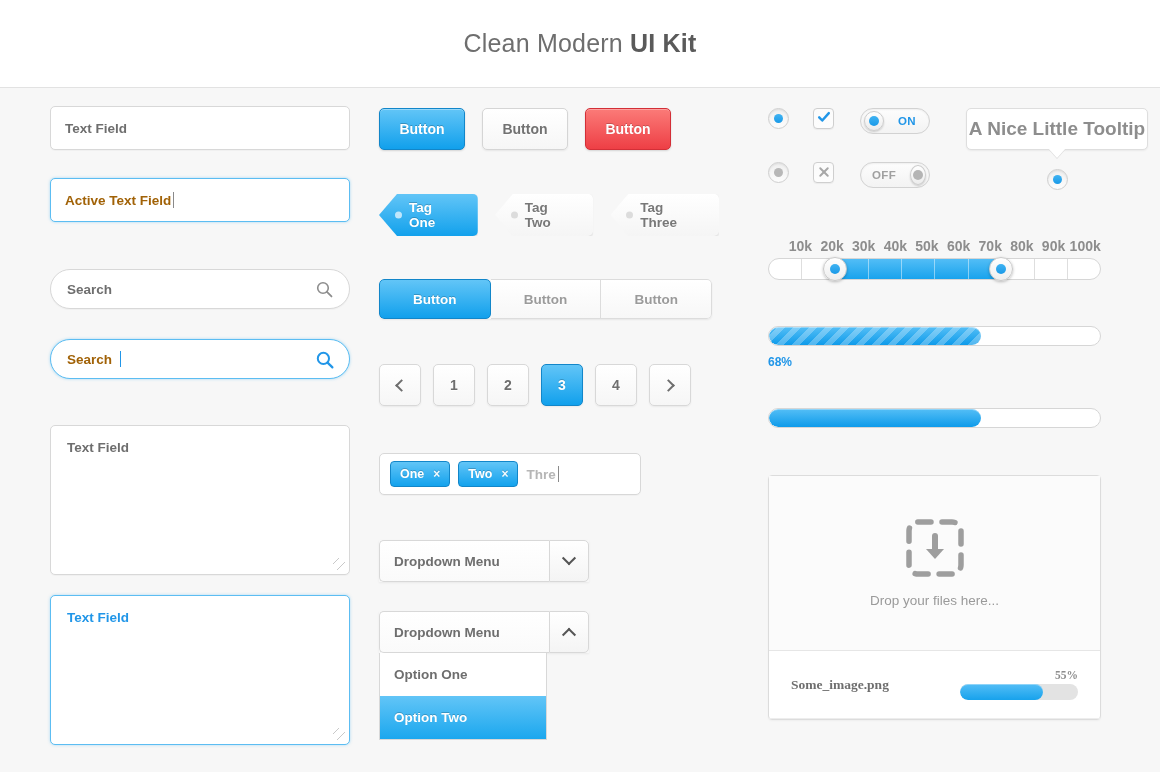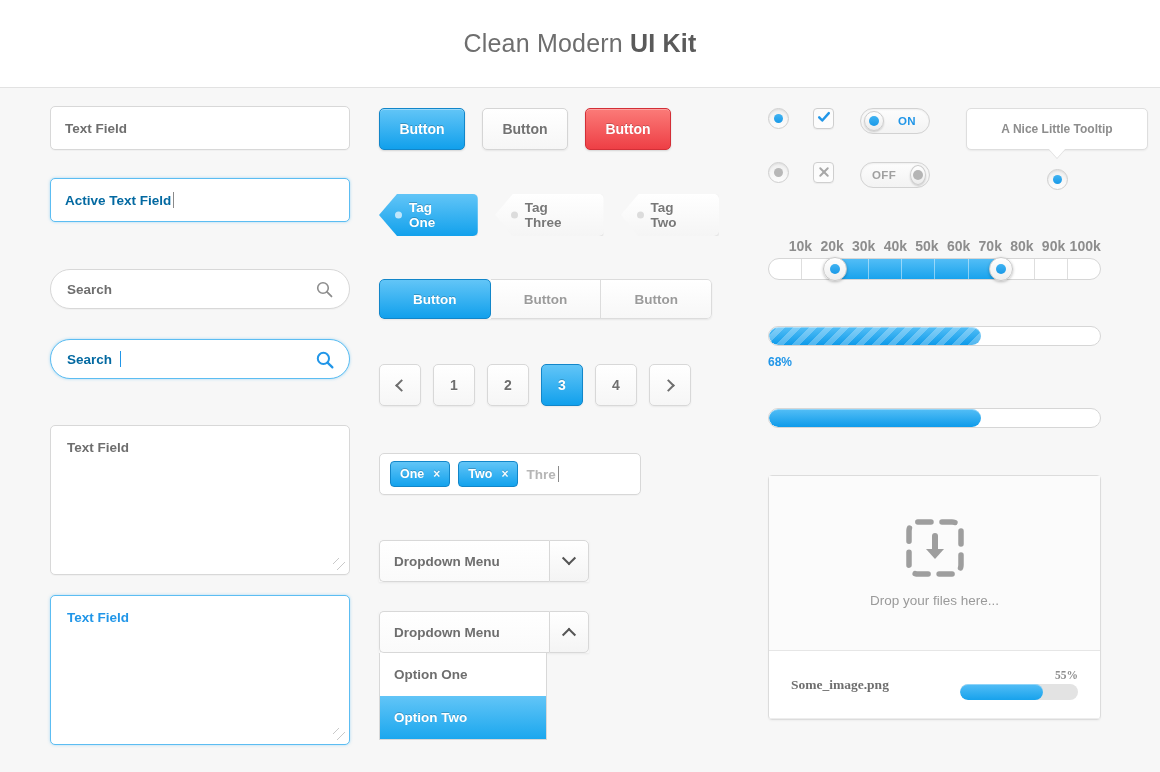--- a/index.html
+++ b/index.html
@@ -30,21 +30,21 @@
 
   
   .field {
     background:#fff; border:1px solid #d8d8d8; border-radius:5px;
     color:#6e6e6e; font-size:13.5px; font-weight:700;
     padding:0 14px; display:flex; align-items:center;
     box-shadow:0 1px 1px rgba(0,0,0,.03);
   }
   .field.tall { height:44px; }
   .field.active {
-    border:1px solid #5cbdf2; color:#0369a1;
+    border:1px solid #5cbdf2; color:#a16207;
     box-shadow:0 0 3px rgba(92,189,242,.55);
   }
   .caret {
     display:inline-block; width:1px; height:16px; background:#8a8a8a;
     margin-left:2px;
   }
 
   .search {
     border-radius:22px; height:40px; justify-content:space-between; padding:0 16px;
   }
@@ -222,21 +222,21 @@
   .toggle.on .knob i { background:linear-gradient(to bottom,#3fb2f2,#1a9ae8); }
   .toggle.off .knob i { background:#b4b4b4; }
   .toggle .t { font-size:11.5px; font-weight:700; letter-spacing:.4px; }
   .toggle.on .t { color:#2196e8; padding-right:8px; }
   .toggle.off .t { color:#a0a0a0; padding-left:8px; }
 
   
   .tip {
     width:182px; height:42px; border-radius:5px; background:#fff;
     border:1px solid #dedede; display:flex; align-items:center; justify-content:center;
-    color:#8d8d8d; font-size:12px; font-weight:700;
+    color:#8d8d8d; font-size:19px; font-weight:700;
     box-shadow:0 1px 2px rgba(0,0,0,.06); position:relative;
   }
   .tip:after, .tip:before {
     content:""; position:absolute; left:50%; transform:translateX(-50%);
     width:0; height:0; border-left:9px solid transparent; border-right:9px solid transparent;
   }
   .tip:before { bottom:-10px; border-top:10px solid #dedede; }
   .tip:after  { bottom:-9px;  border-top:10px solid #fff; }
 
   
@@ -377,25 +377,25 @@
         </div>
     </div>
 
     <div class="row-tags" style="margin-top:44px;">
       <div class="tag tag-blue">
         <i class="hole"></i>
         <span>Tag One</span>
       </div>
       <div class="tag tag-white">
         <i class="hole"></i>
-        <span>Tag Three</span>
+        <span>Tag Two</span>
       </div>
       <div class="tag tag-white">
         <i class="hole"></i>
-        <span>Tag Two</span>
+        <span>Tag Three</span>
       </div>
     </div>
 
     <div class="seg" style="margin-top:43px;">
       <div class="on">
           <span>Button</span>
         </div>
       <div>
           <span>Button</span>
         </div>

